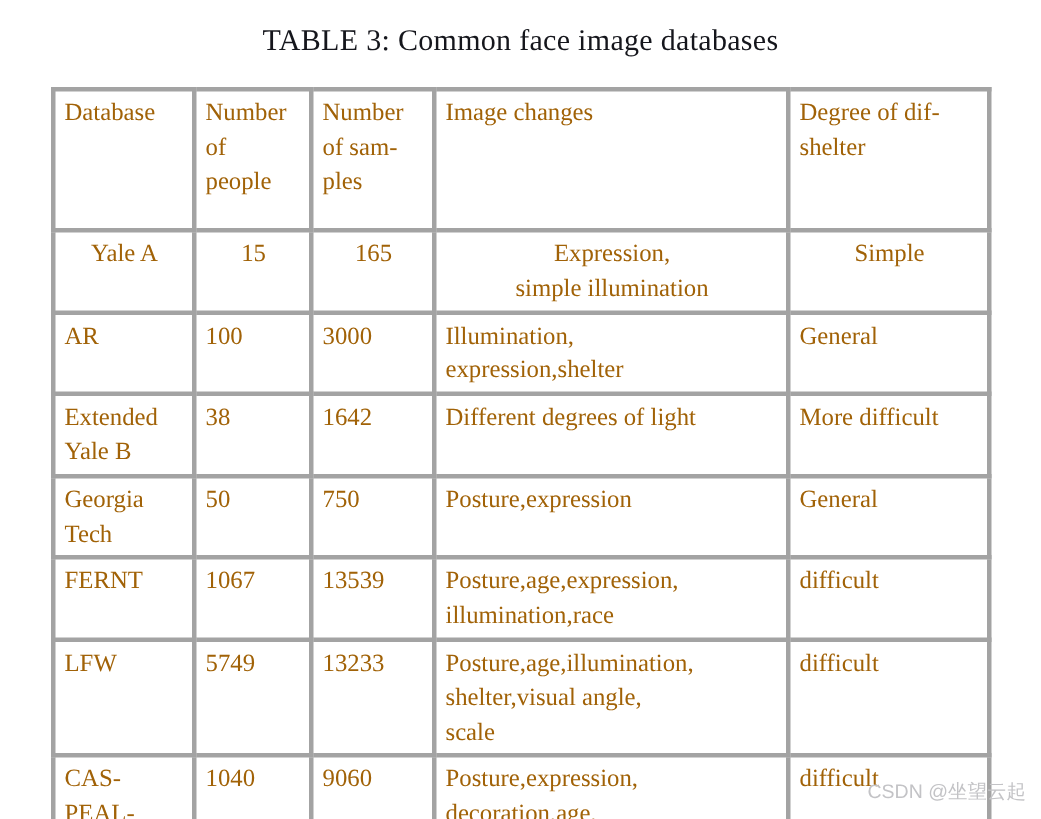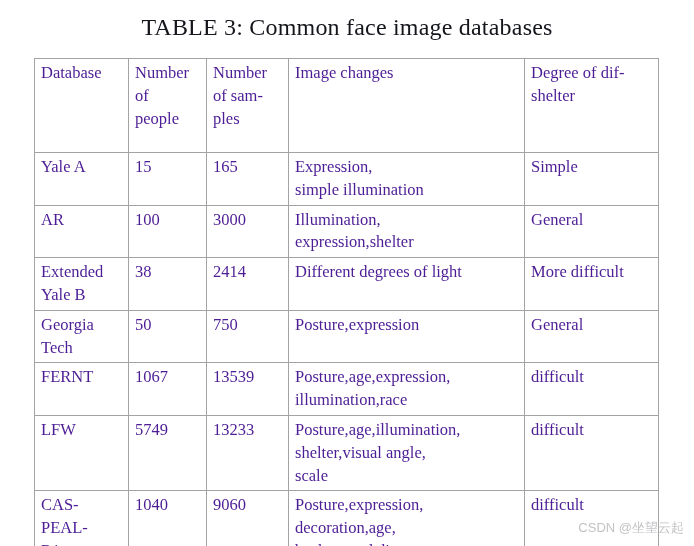--- a/index.html
+++ b/index.html
@@ -20,56 +20,56 @@
     width: 694px;
     height: 546px;
     box-sizing: border-box;
   }
   #table-caption {
     position: absolute;
     left: 0;
     top: 12px;
     width: 694px;
     text-align: center;
-    font-size: 24px;
+    font-size: 20px;
     line-height: 30px;
     letter-spacing: 0.2px;
     color: #15161c;
     white-space: nowrap;
   }
   #db-table {
     position: absolute;
     left: 34px;
     top: 58px;
     width: 624px;
     border-collapse: collapse;
     table-layout: fixed;
     border: 1px solid #3a3a42;
     background: #ffffff;
   }
   #db-table td {
-    border: 1px solid #a3a3a3;
+    border: 3px solid #a3a3a3;
     vertical-align: top;
     padding: 3px 5px 3px 6px;
     font-size: 16.5px;
     line-height: 22.8px;
-    color: #4c1d95;
+    color: #a16207;
     font-weight: normal;
   }
   .col-db    { width: 94px; }
   .col-ppl   { width: 78px; }
   .col-smp   { width: 82px; }
   .col-chg   { width: 236px; }
   .col-diff  { width: 134px; }
 
   .cell-lines { display: block; }
   .cell-lines span { display: block; white-space: pre; }
 
   .hdr-pad    { height: 94px; }
-  .r-yalea    { height: 47px; }
+  .r-yalea    { height: 47px; text-align: center; }
   .r-ar       { height: 48px; }
   .r-eyaleb   { height: 46px; }
   .r-gatech   { height: 47px; }
   .r-fernt    { height: 48px; }
   .r-lfw      { height: 70px; }
   .r-caspeal  { height: 70px; }
 
   #watermark {
     position: absolute;
     right: 10px;
@@ -196,21 +196,21 @@
               <span>Yale B</span>
             </span>
           </td>
         <td>
             <span class="cell-lines">
               <span>38</span>
             </span>
           </td>
         <td>
             <span class="cell-lines">
-              <span>2414</span>
+              <span>1642</span>
             </span>
           </td>
         <td>
             <span class="cell-lines">
               <span>Different degrees of light</span>
             </span>
           </td>
         <td>
             <span class="cell-lines">
               <span>More difficult</span>

